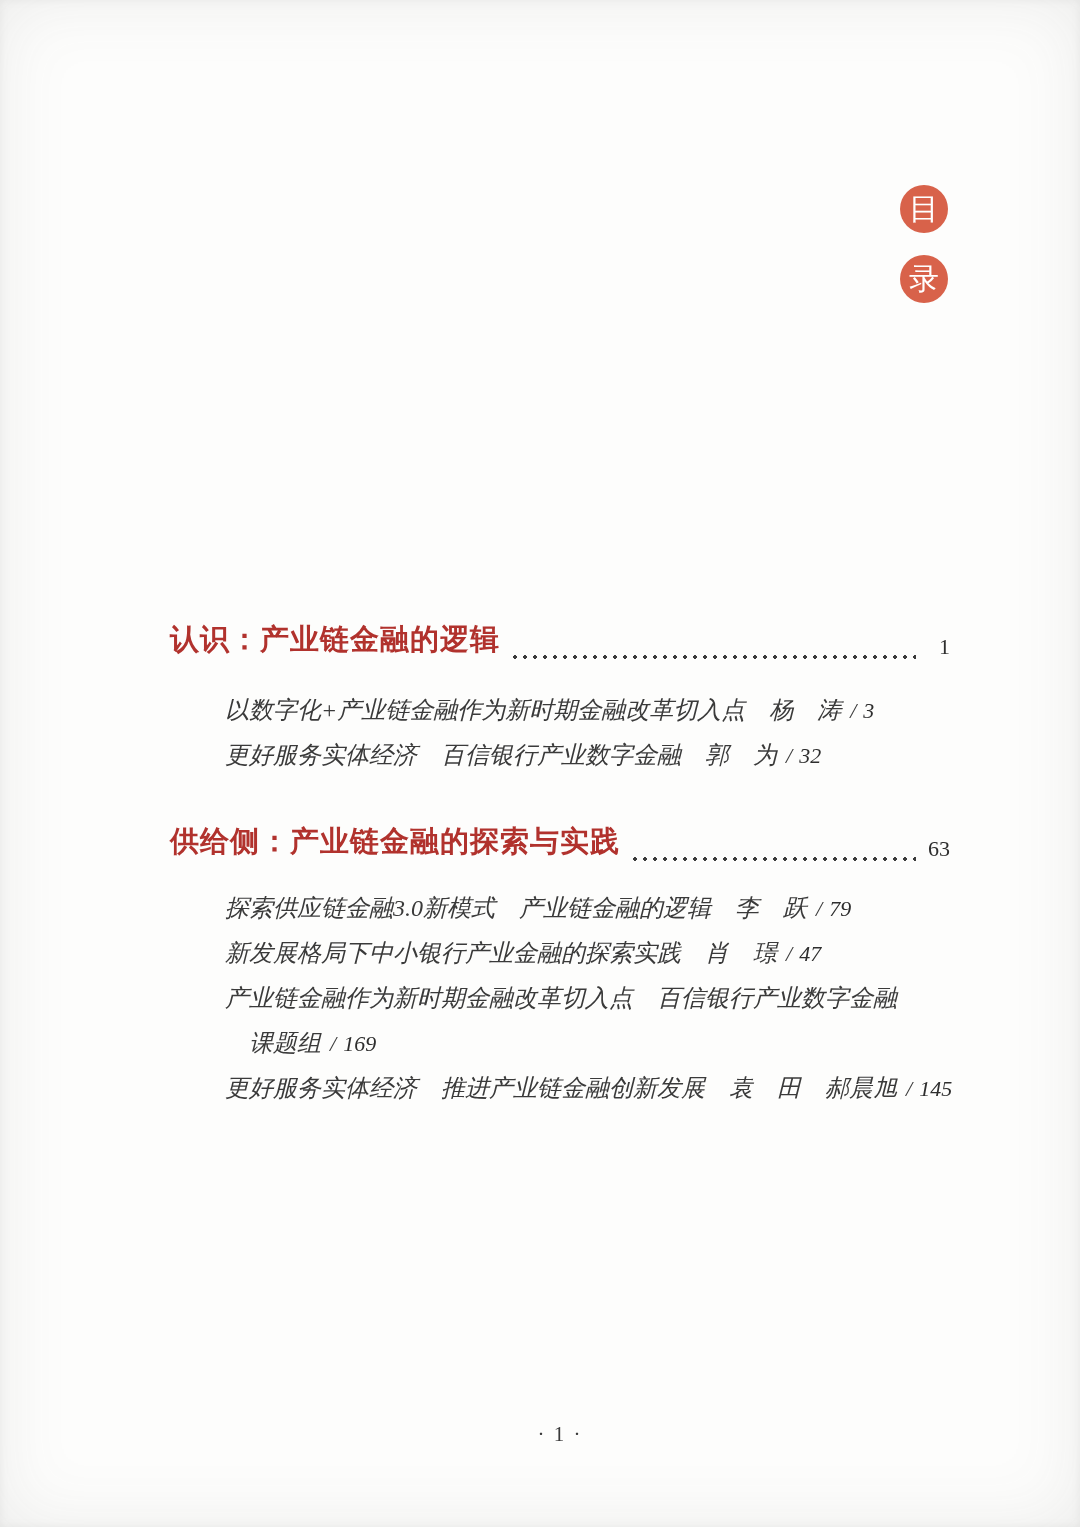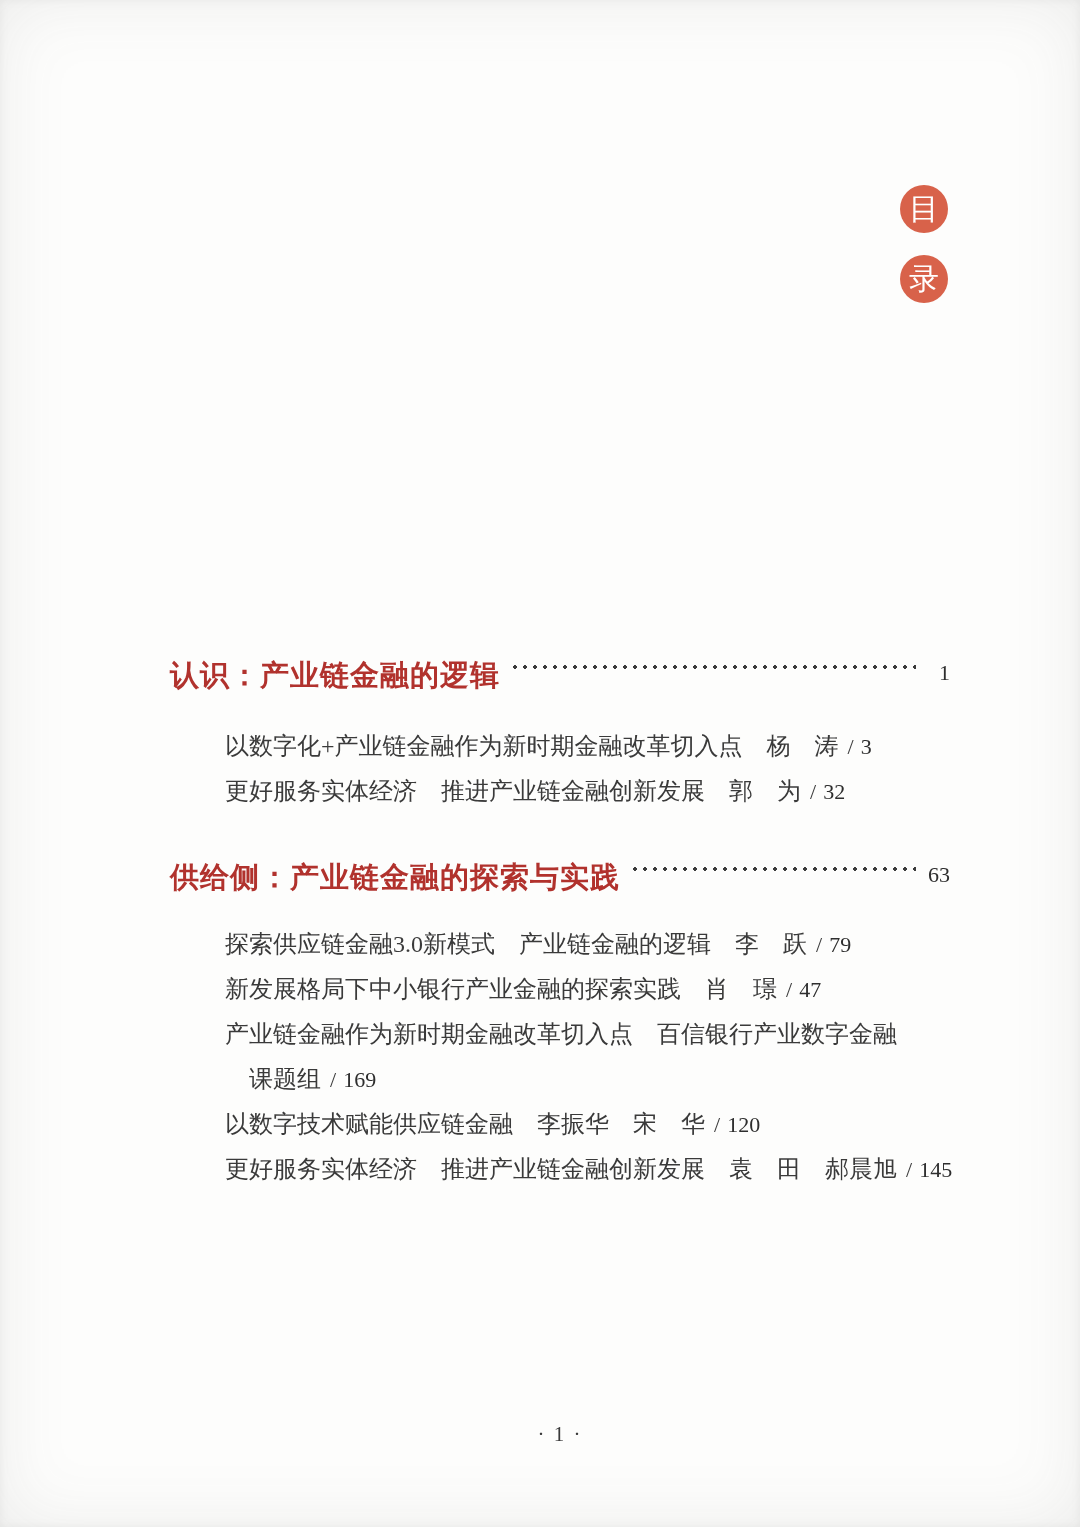--- a/index.html
+++ b/index.html
@@ -25,42 +25,41 @@
   }
   .toc-circle span{
     color:#ffffff; font-size:30px; line-height:1;
     font-family:"Liberation Serif", serif;
   }
   
   .content{
     position:absolute; left:170px; top:620px; width:780px;
   }
   .heading-row{
-    display:flex; align-items:flex-start;
+    display:flex; align-items:flex-end;
     height:40px;
     font-size:29px; font-weight:700; color:#b1322d;
     letter-spacing:1px;
-    margin-top:36px;
   }
   .heading-title{white-space:nowrap;}
   .leader{
     flex:1 1 auto; height:6px;
     margin:8px 10px 0 12px;
     background-image: radial-gradient(circle at 3px 3px, #3a3a3a 1.6px, rgba(0,0,0,0) 2.1px);
     background-size:10px 6px;
     background-repeat:repeat-x;
   }
   .heading-page{
     font-weight:400; color:#2e2e2e; font-size:22px;
     font-family:"Liberation Serif", serif;
     min-width:24px; text-align:right;
     letter-spacing:0;
     margin-top:4px;
   }
-  .entries{margin:28px 15px 0 55px;}
+  .entries{margin:28px 15px 0 55px;font-style:italic;}
   .entries.second{margin-top:24px;}
   .section-2{margin-top:44px;}
   .entry{
     font-size:24px; line-height:45px; height:45px;
     color:#3a3a3a; white-space:nowrap;
   }
   .entry .wrap-indent{padding-left:24px;}
   .sep{
     font-family:"Liberation Serif", serif;
     color:#3a3a3a; margin:0 7px 0 9px; font-size:22px;
@@ -98,21 +97,21 @@
       <div class="heading-row">
         <span class="heading-title">认识：产业链金融的逻辑</span>
         <span class="leader"></span>
         <span class="heading-page">1</span>
       </div>
       <div class="entries">
         <div class="entry">
           <span>以数字化+产业链金融作为新时期金融改革切入点　杨　涛</span><span class="sep">/</span><span class="num">3</span>
         </div>
         <div class="entry">
-          <span>更好服务实体经济　推进产业链金融创新发展　郭　为</span><span class="sep">/</span><span class="num">32</span>
+          <span>更好服务实体经济　百信银行产业数字金融　郭　为</span><span class="sep">/</span><span class="num">32</span>
         </div>
       </div>
     </div>
 
     <div class="section section-2">
       <div class="heading-row">
         <span class="heading-title">供给侧：产业链金融的探索与实践</span>
         <span class="leader"></span>
         <span class="heading-page">63</span>
       </div>
@@ -123,23 +122,20 @@
         <div class="entry">
           <span>新发展格局下中小银行产业金融的探索实践　肖　璟</span><span class="sep">/</span><span class="num">47</span>
         </div>
         <div class="entry">
           <span>产业链金融作为新时期金融改革切入点　百信银行产业数字金融</span>
         </div>
         <div class="entry">
           <span class="wrap-indent">课题组</span><span class="sep">/</span><span class="num">169</span>
         </div>
         <div class="entry">
-          <span>以数字技术赋能供应链金融　李振华　宋　华</span><span class="sep">/</span><span class="num">120</span>
-        </div>
-        <div class="entry">
           <span>更好服务实体经济　推进产业链金融创新发展　袁　田　郝晨旭</span><span class="sep">/</span><span class="num">145</span>
         </div>
       </div>
     </div>
 
   </div>
 
   <div class="footer">
     <span>· 1 ·</span>
   </div>

